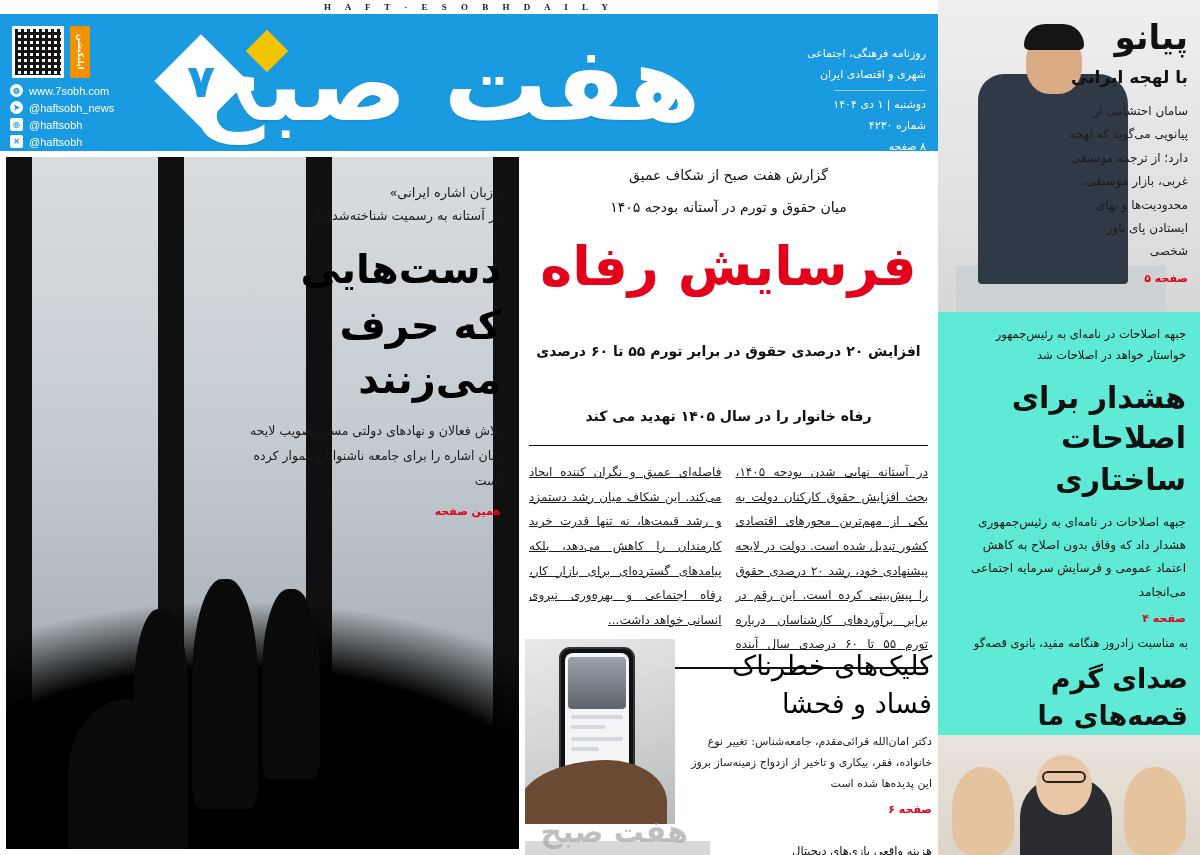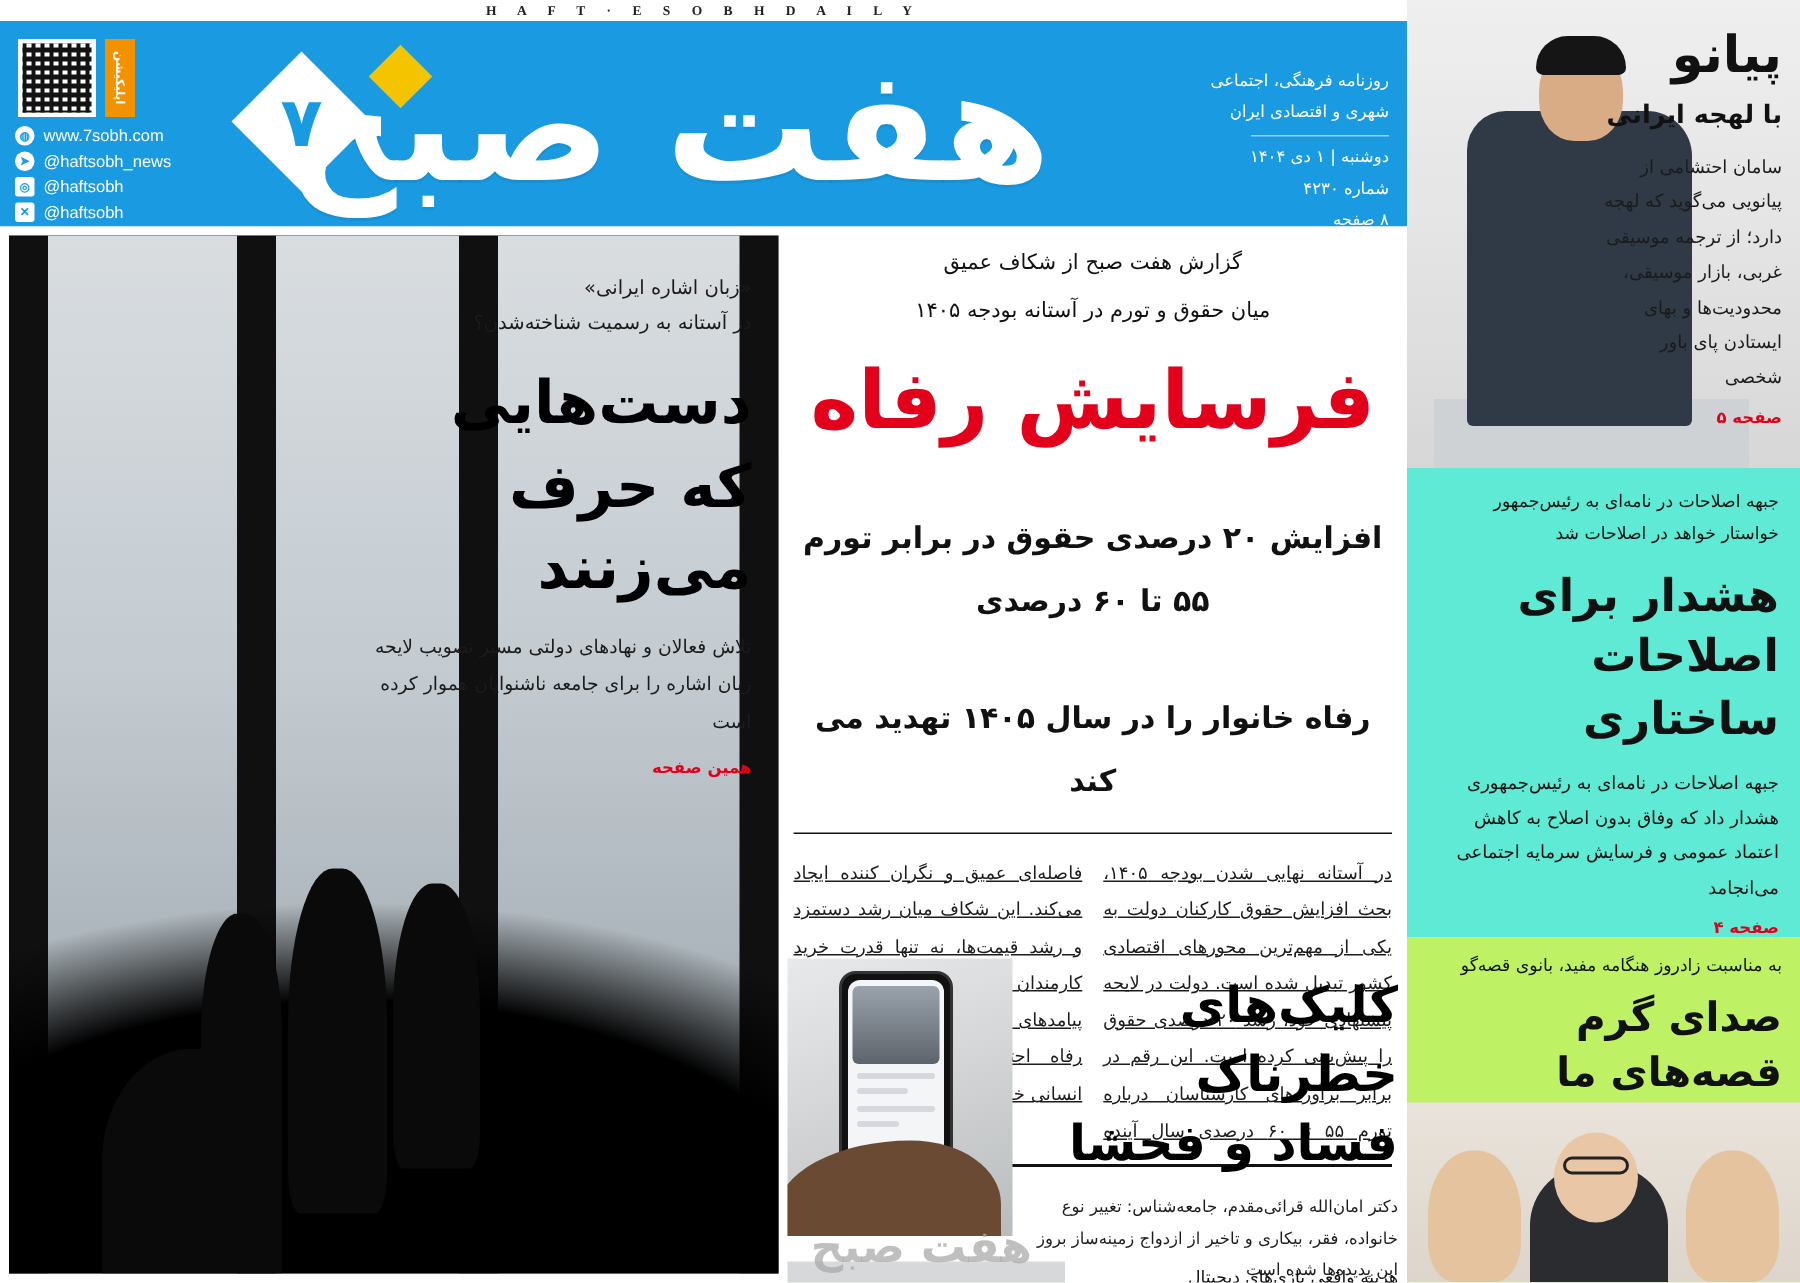--- a/index.html
+++ b/index.html
@@ -147,37 +147,37 @@
   .mid-kicker {
     direction: rtl; text-align: center; font-size: 14px; line-height: 2;
     color: #111; padding: 4px 6px 0;
   }
   .mid-head {
     direction: rtl; text-align: center; color: #e2001a;
     font-size: 54px; font-weight: bold; line-height: 1.25;
     margin: 12px 0 14px;
   }
   .mid-sub {
-    direction: rtl; text-align: center; font-size: 20px; line-height: 2.1;
+    direction: rtl; text-align: center; font-size: 14px; line-height: 2.1;
     font-weight: bold; color: #111; padding: 0 6px; margin-top: 36px;
   }
   .mid-rule { height: 1px; background: #111; margin: 14px 4px; }
   .mid-body {
     direction: rtl; text-align: justify; font-size: 12px; line-height: 2.05;
     color: #1c1c1c; columns: 2; column-gap: 14px; padding: 0 4px; text-decoration: underline;
   }
   .mid-page { direction: rtl; text-align: left; font-size: 11px; font-weight: bold; color: #e2001a; margin: 8px 6px 0; }
 
   .hr-thick { height: 2px; background: #111; margin: 10px 4px 12px; }
 
   
   .story2 { position: absolute; top: 488px; left: 525px; width: 407px; height: 190px; }
   .s2-text { position: absolute; top: 0; right: 0; width: 248px; direction: rtl; text-align: right; }
   .s2-kicker { font-size: 11.5px; line-height: 1.9; color: #111; }
-  .s2-title { font-size: 33px; font-weight: bold; line-height: 1.4; margin: 8px 0 8px; color: #000; }
+  .s2-title { font-size: 27px; font-weight: normal; line-height: 1.4; margin: 8px 0 8px; color: #000; }
   .s2-lead { font-size: 11px; line-height: 1.95; color: #1c1c1c; }
   .s2-page { margin-top: 8px; font-size: 11px; font-weight: bold; color: #e2001a; }
   .s2-img {
     position: absolute; top: 0; left: 0; width: 150px; height: 185px;
     background: linear-gradient(160deg, #e8e9ea 0%, #d6d8d9 40%, #b9bcbd 100%);
     overflow: hidden;
   }
   .phone {
     position: absolute; top: 8px; left: 34px; width: 76px; height: 150px;
     background: #111; border-radius: 11px; border: 2px solid #333;
@@ -232,21 +232,21 @@
   .piano-page { margin-top: 8px; font-size: 11px; font-weight: bold; color: #e2001a; }
 
   .rail-yellow { position: absolute; top: 312px; right: 0; width: 262px; height: 313px; background: #5eead4; padding: 12px 14px; direction: rtl; text-align: right; }
   .ry-kicker { font-size: 11.5px; line-height: 1.85; color: #111; }
   .ry-title { font-size: 30px; font-weight: bold; line-height: 1.4; color: #111; margin: 10px 0 10px; }
   .ry-body { font-size: 12px; line-height: 1.95; color: #111; }
   .ry-page { margin-top: 8px; font-size: 11px; font-weight: bold; color: #e2001a; }
   .ry-rule { height: 1px; background: #111; margin: 14px 0 12px; }
   .ry-title2 { font-size: 26px; font-weight: bold; line-height: 1.45; color: #111; margin: 8px 0 6px; }
 
-  .rail-white { position: absolute; top: 625px; right: 0; width: 262px; height: 230px; background: #bef264; overflow: hidden; }
+  .rail-white { position: absolute; top: 625px; right: 0; width: 262px; height: 230px; background: #5eead4; overflow: hidden; }
   .rw-kicker { direction: rtl; text-align: right; font-size: 11.5px; line-height: 1.8; color: #111; padding: 8px 12px 0; }
   .rw-title { direction: rtl; text-align: right; font-size: 27px; font-weight: bold; line-height: 1.4; color: #111; padding: 6px 12px 0; }
   .rw-page { direction: rtl; text-align: left; font-size: 11px; font-weight: bold; color: #e2001a; padding: 4px 12px 0; }
   .rw-photo { position: absolute; bottom: 0; left: 0; width: 262px; height: 120px; background: linear-gradient(180deg,#e9e3db 0%, #ddd5cb 100%); overflow: hidden; }
   .puppet { position: absolute; bottom: 0; border-radius: 48% 48% 30% 30%; }
   .puppet.left { left: 14px; width: 62px; height: 88px; background: #e4c39e; }
   .puppet.right { right: 14px; width: 62px; height: 88px; background: #e4c39e; }
   .lady-head { position: absolute; bottom: 40px; left: 98px; width: 56px; height: 60px; background: #e8c6a6; border-radius: 50%; }
   .lady-scarf { position: absolute; bottom: 0; left: 82px; width: 92px; height: 78px; background: #2a2c30; border-radius: 40px 40px 0 0; }
   .glasses { position: absolute; bottom: 72px; left: 104px; width: 44px; height: 12px; border: 2px solid #222; border-radius: 6px; }

